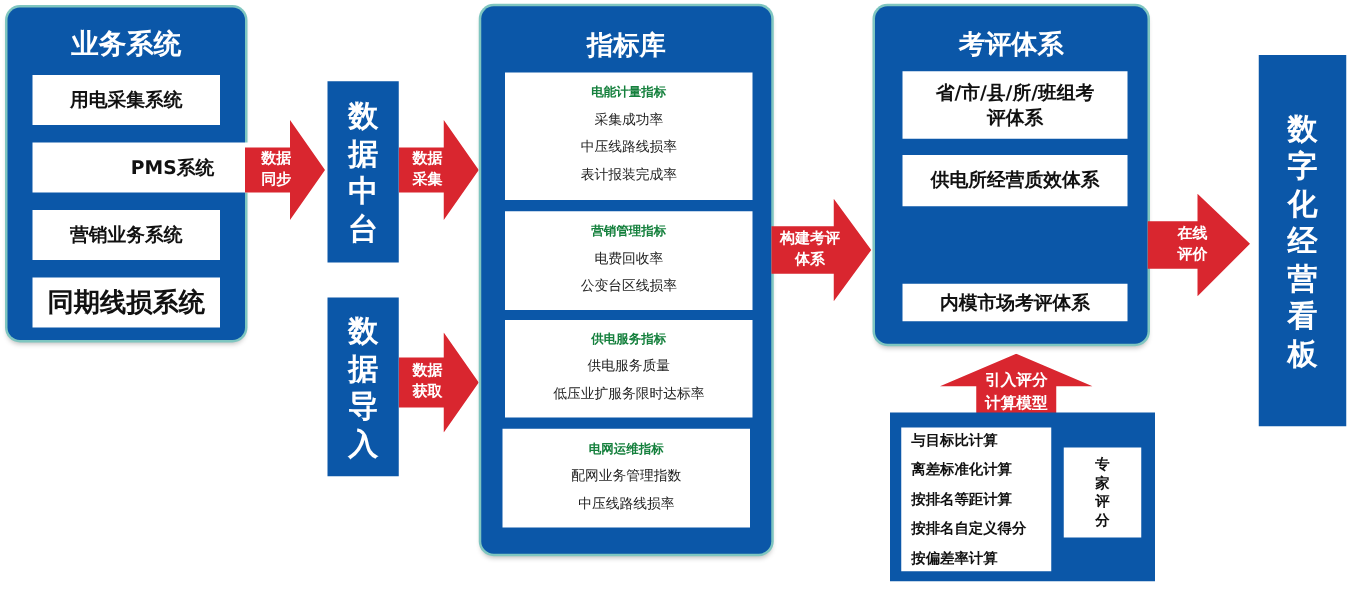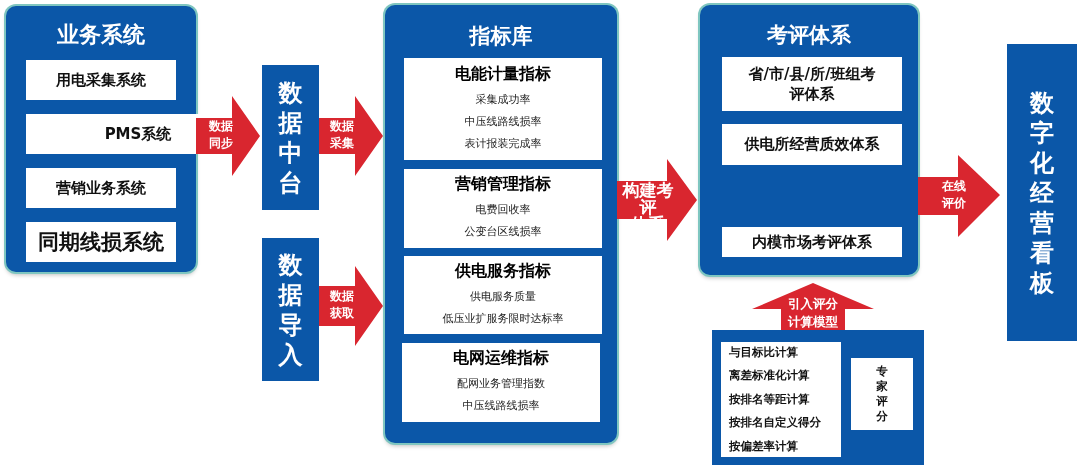--- a/index.html
+++ b/index.html
@@ -9,21 +9,21 @@
            box-shadow: 0 0 0 2px #7fc6c0, 0 3px 4px rgba(0,0,0,0.25); }
   .panel-title { position: absolute; left: 0; right: 0; text-align: center; color: #fff; font-weight: bold; }
   .wbox { position: absolute; background: #fff; display: flex; align-items: center; justify-content: center;
           text-align: center; color: #111; font-weight: bold; }
   .vbox { position: absolute; background: #0b57a8; color: #fff; display: flex; flex-direction: column;
           align-items: center; justify-content: center; font-weight: bold; }
   .vbox span { display: block; line-height: 1.25; }
   .arrow { position: absolute; }
   .arrow svg { position: absolute; left: 0; top: 0; }
   .arrow .lbl { position: absolute; color: #fff; font-size: 12px; font-weight: bold; text-align: center; line-height: 17px; }
-  .idx-title { font-size: 16px; font-weight: bold; color: #000000; margin-bottom: 4px; }
+  .idx-title { font-size: 10px; font-weight: bold; color: #15803d; margin-bottom: 4px; }
   .idx-item { font-size: 11px; font-weight: normal; color: #222; line-height: 22px; }
   .method { font-size: 11.5px; font-weight: bold; color: #111; line-height: 23.5px; text-align: left; }
 </style>
 </head>
 <body>
 
 <div class="panel" style="left:6px;top:6px;width:190px;height:266px;">
   <div class="panel-title" style="top:14px;font-size:22px;">业务系统</div>
   <div class="wbox" style="left:20px;top:54px;width:150px;height:40px;font-size:15px;">
       <span>用电采集系统</span>
@@ -105,21 +105,21 @@
     <div class="idx-title">电网运维指标</div>
     <div class="idx-item">配网业务管理指数</div>
     <div class="idx-item">中压线路线损率</div>
   </div>
 </div>
 
 <div class="arrow" style="left:617px;top:159px;width:80px;height:82px;">
   <svg width="80" height="82">
       <polygon points="0,22 50,22 50,0 80,41 50,82 50,60 0,60" fill="#d9262f"></polygon>
     </svg>
-  <div class="lbl" style="left:2px;top:23px;width:58px;font-size:17px;">
+  <div class="lbl" style="left:2px;top:23px;width:58px;font-size:12px;">
       <div>构建考评</div>
       <div>体系</div>
     </div>
 </div>
 
 <div class="panel" style="left:700px;top:5px;width:218px;height:270px;">
   <div class="panel-title" style="top:16px;font-size:21px;">考评体系</div>
   <div class="wbox" style="left:22px;top:52px;width:180px;height:54px;flex-direction:column;font-size:15px;line-height:20px;">
     <div>省/市/县/所/班组考</div>
     <div>评体系</div>

